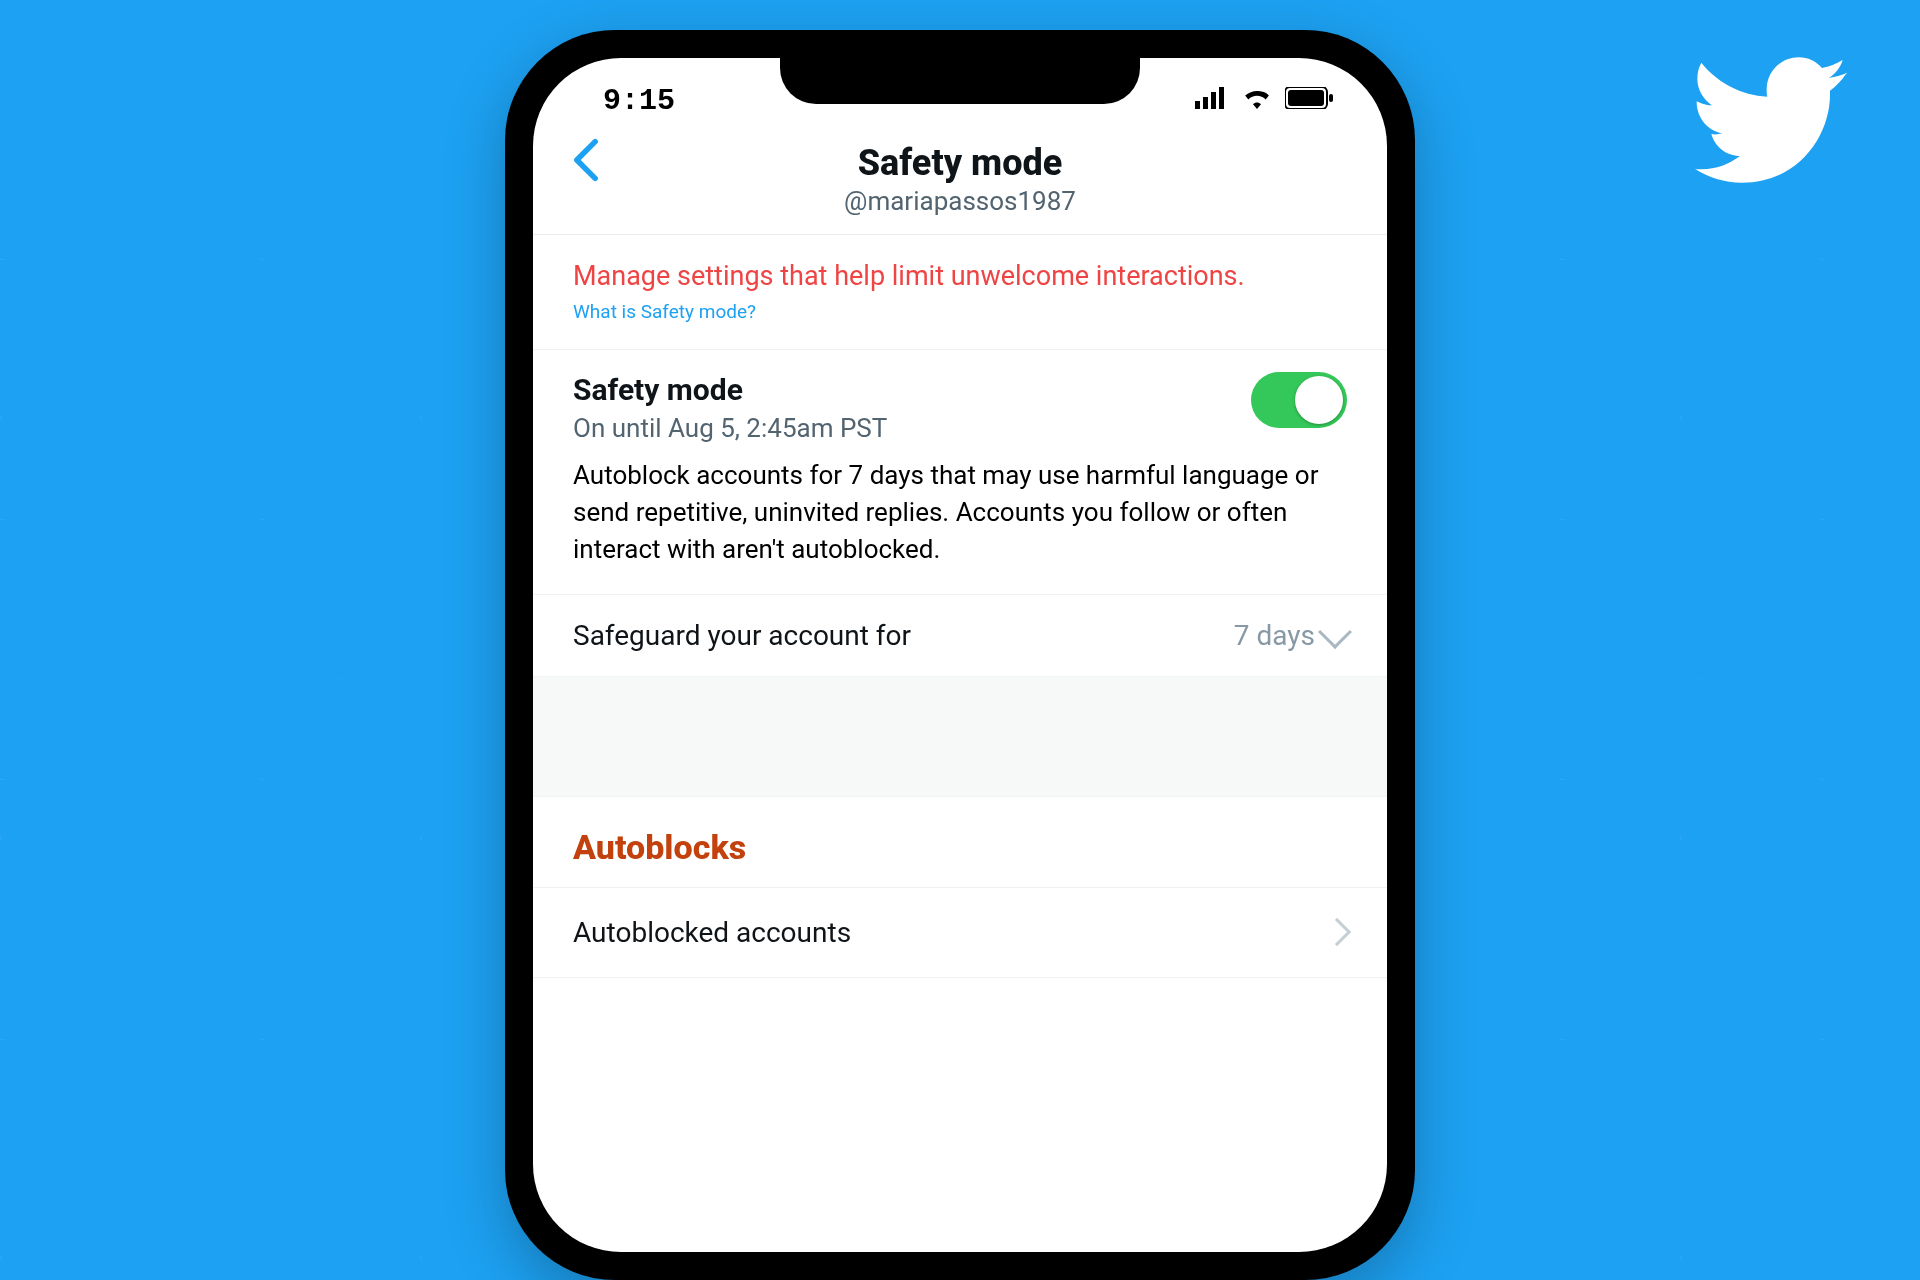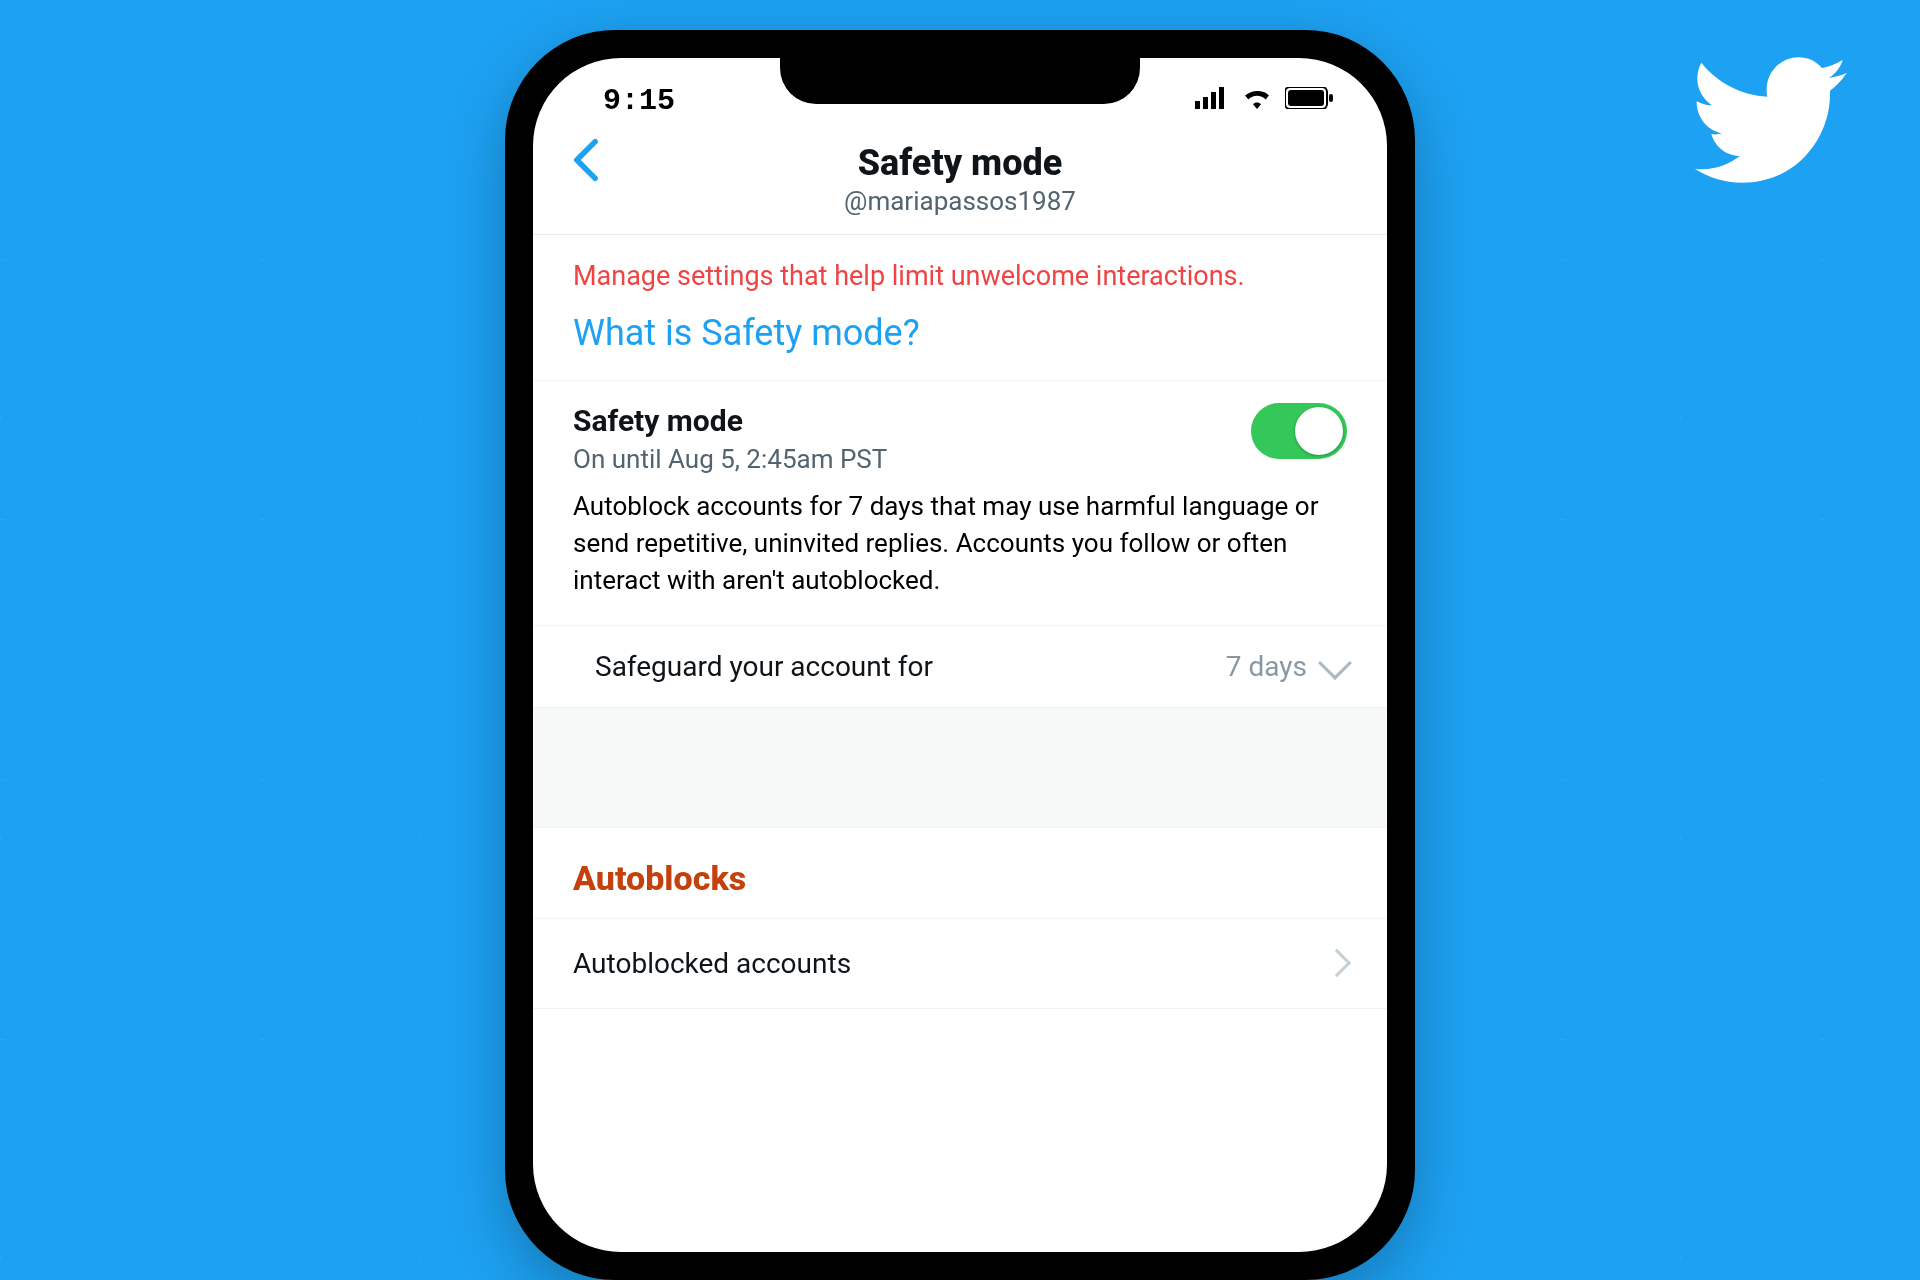--- a/index.html
+++ b/index.html
@@ -77,21 +77,21 @@
     color:#1DA1F2;
   }
   .nav-title { font-size:36px; font-weight:800; color:#0f1419; }
   .nav-subtitle { font-size:26px; color:#536471; margin-top:2px;text-align:center; }
 
   .content { }
   .section { padding:22px 40px 26px 40px; border-bottom:1px solid #eff3f4; background:#fff; }
   .spacer { background:#f7f9f9; height:120px; border-bottom:1px solid #eff3f4;}
 
   .desc-text { font-size:27px; color:#ef4444; line-height:1.45; }
-  .link-text { color:#1DA1F2; font-size:36px; margin-top:16px; display:inline-block; }
+  .link-text { color:#1DA1F2; font-size:19px; margin-top:4px; display:inline-block; }
 
   .row { display:flex; align-items:flex-start; justify-content:space-between; gap:20px; }
   .row-title { font-size:30px; font-weight:400; color:#0f1419; }
   .row-title.bold { font-weight:700; font-size:30px;}
   .row-sub { font-size:26px; color:#536471; margin-top:6px; }
   .toggle {
     width:96px; height:56px; border-radius:28px;
     background:#34C759; position:relative; flex:0 0 auto;
   }
   .toggle::after{
@@ -100,22 +100,22 @@
     background:#fff; box-shadow:0 1px 3px rgba(0,0,0,0.3);
   }
   .muted-desc { font-size:26px; color:#000000; line-height:1.42; margin-top:14px; }
 
   .select-row{
     display:flex; align-items:center; justify-content:space-between;
     padding:24px 40px;
     border-bottom:1px solid #eff3f4;
     background:#fff;
   }
-  .select-row .label { font-size:28px; color:#0f1419;margin-left:22px; }
-  .select-value { display:flex; align-items:center; gap:16px; color:#8899a6; font-size:28px;}
+  .select-row .label { font-size:28px; color:#0f1419; }
+  .select-value { display:flex; align-items:center; gap:8px; color:#8899a6; font-size:28px;}
   .chev {
     width:24px; height:24px; border-right:3px solid #aab8c2; border-bottom:3px solid #aab8c2;
     transform:rotate(45deg); margin-top:-6px;
   }
   .chev-right {
     width:20px; height:20px; border-right:3px solid #c4cfd6; border-bottom:3px solid #c4cfd6;
     transform:rotate(-45deg);
   }
 
   .group-title {

